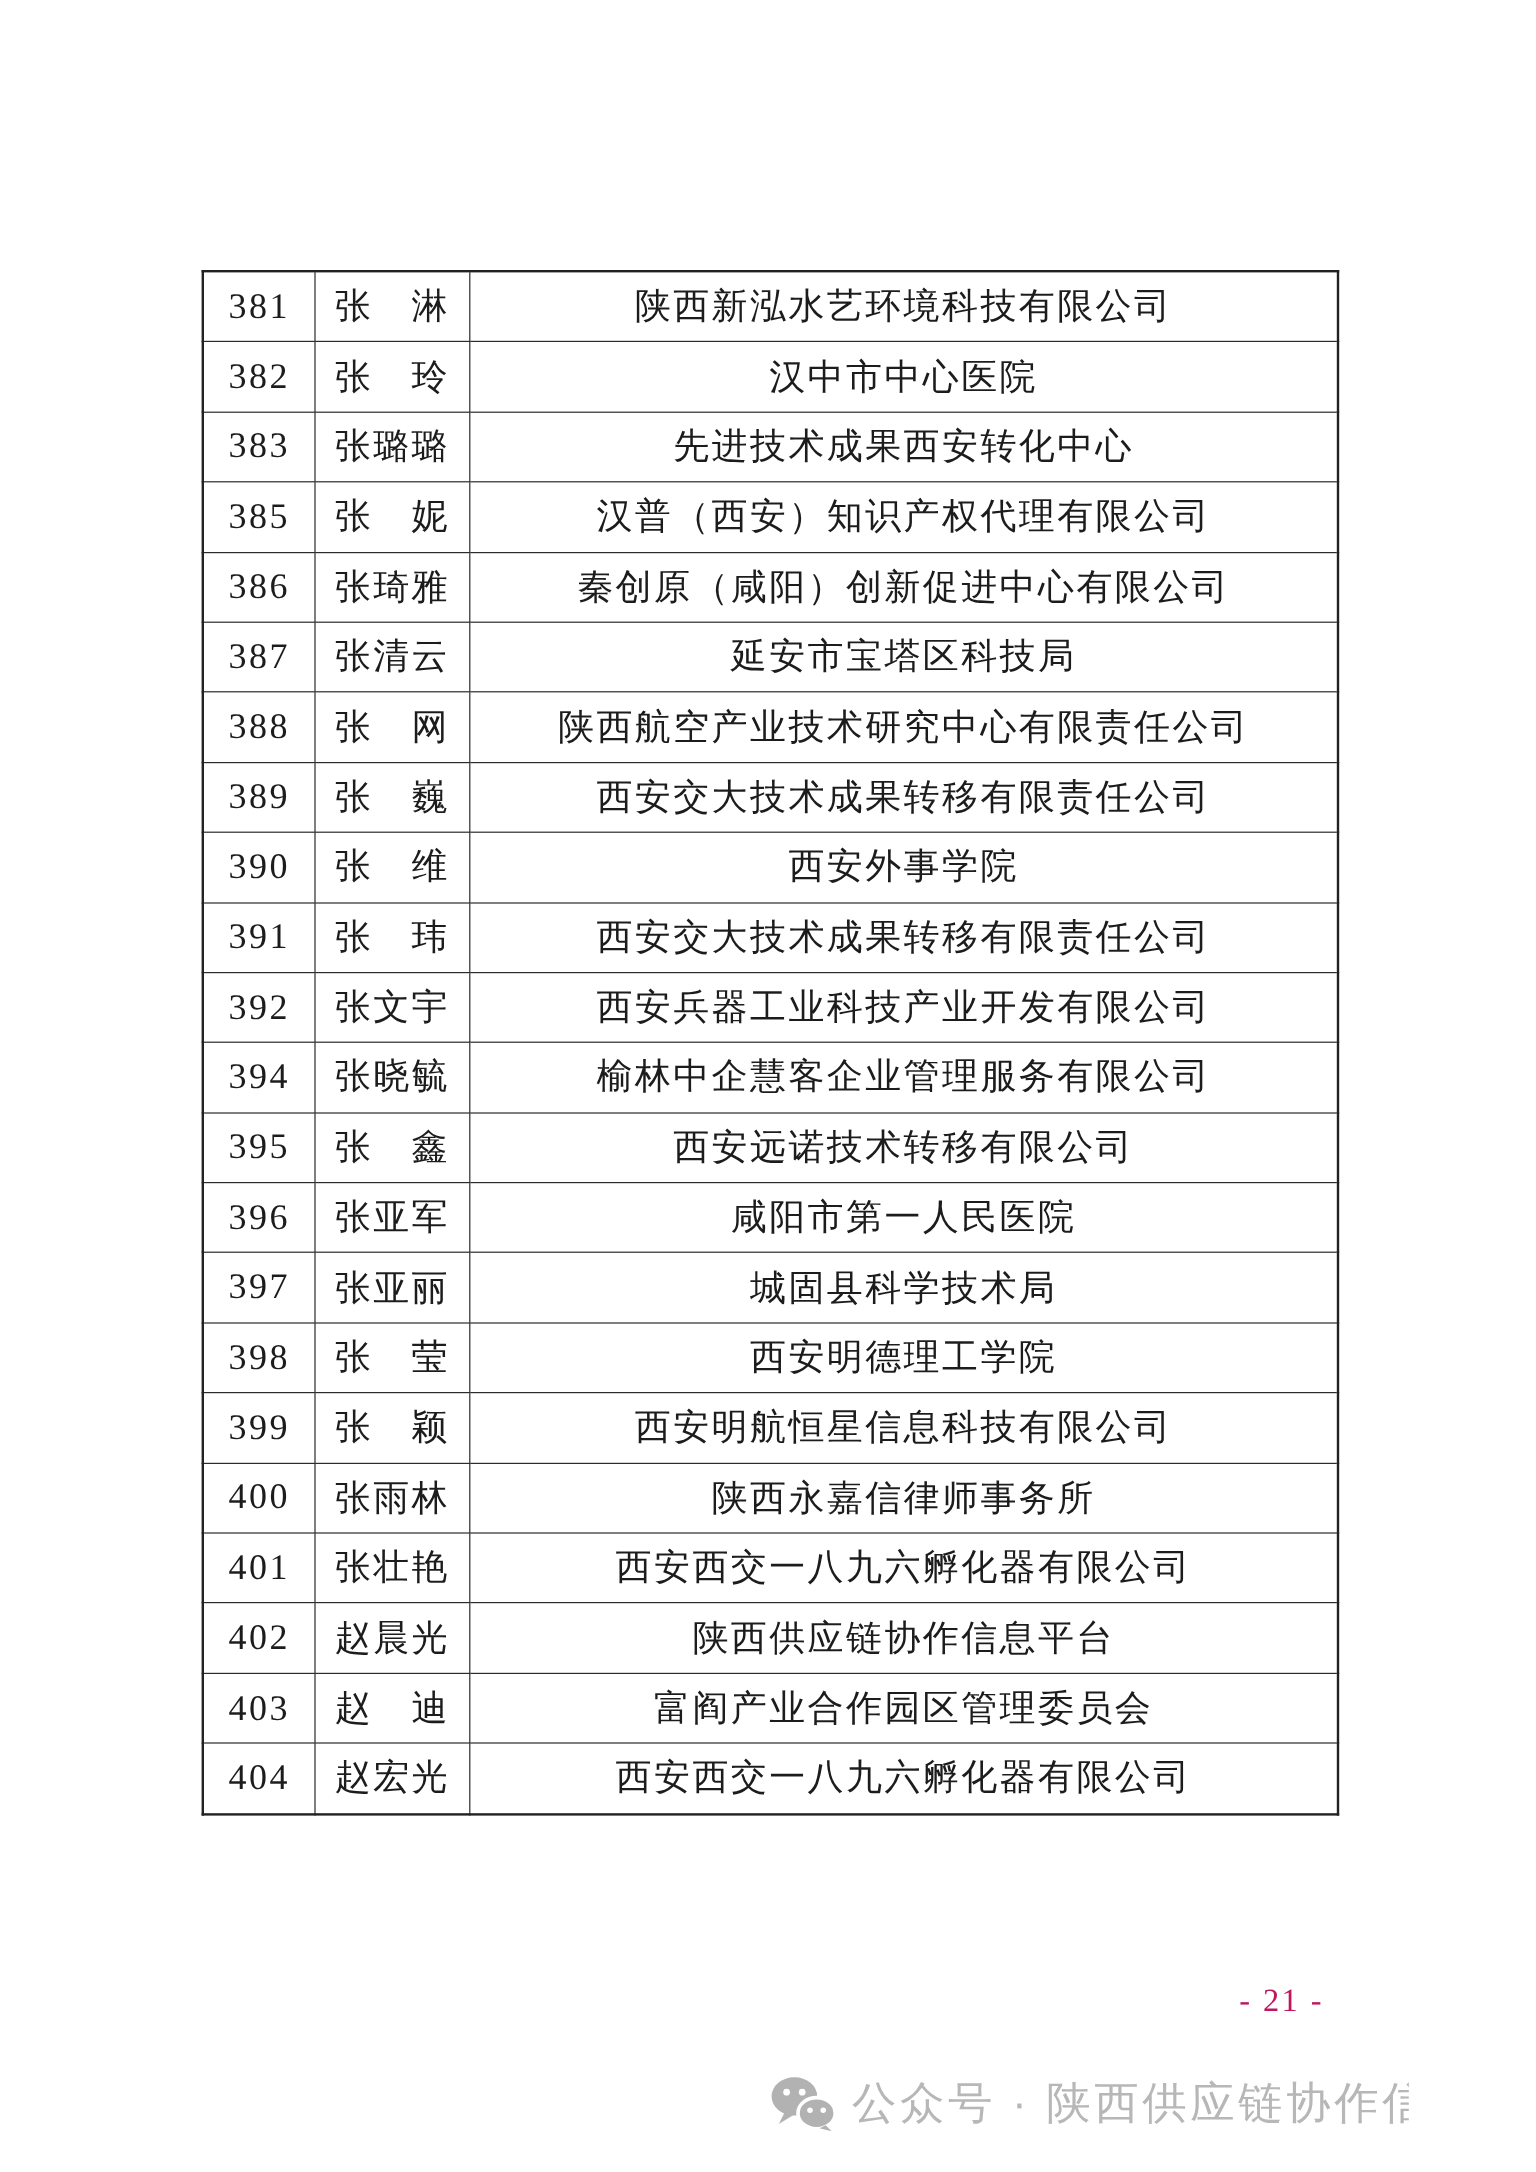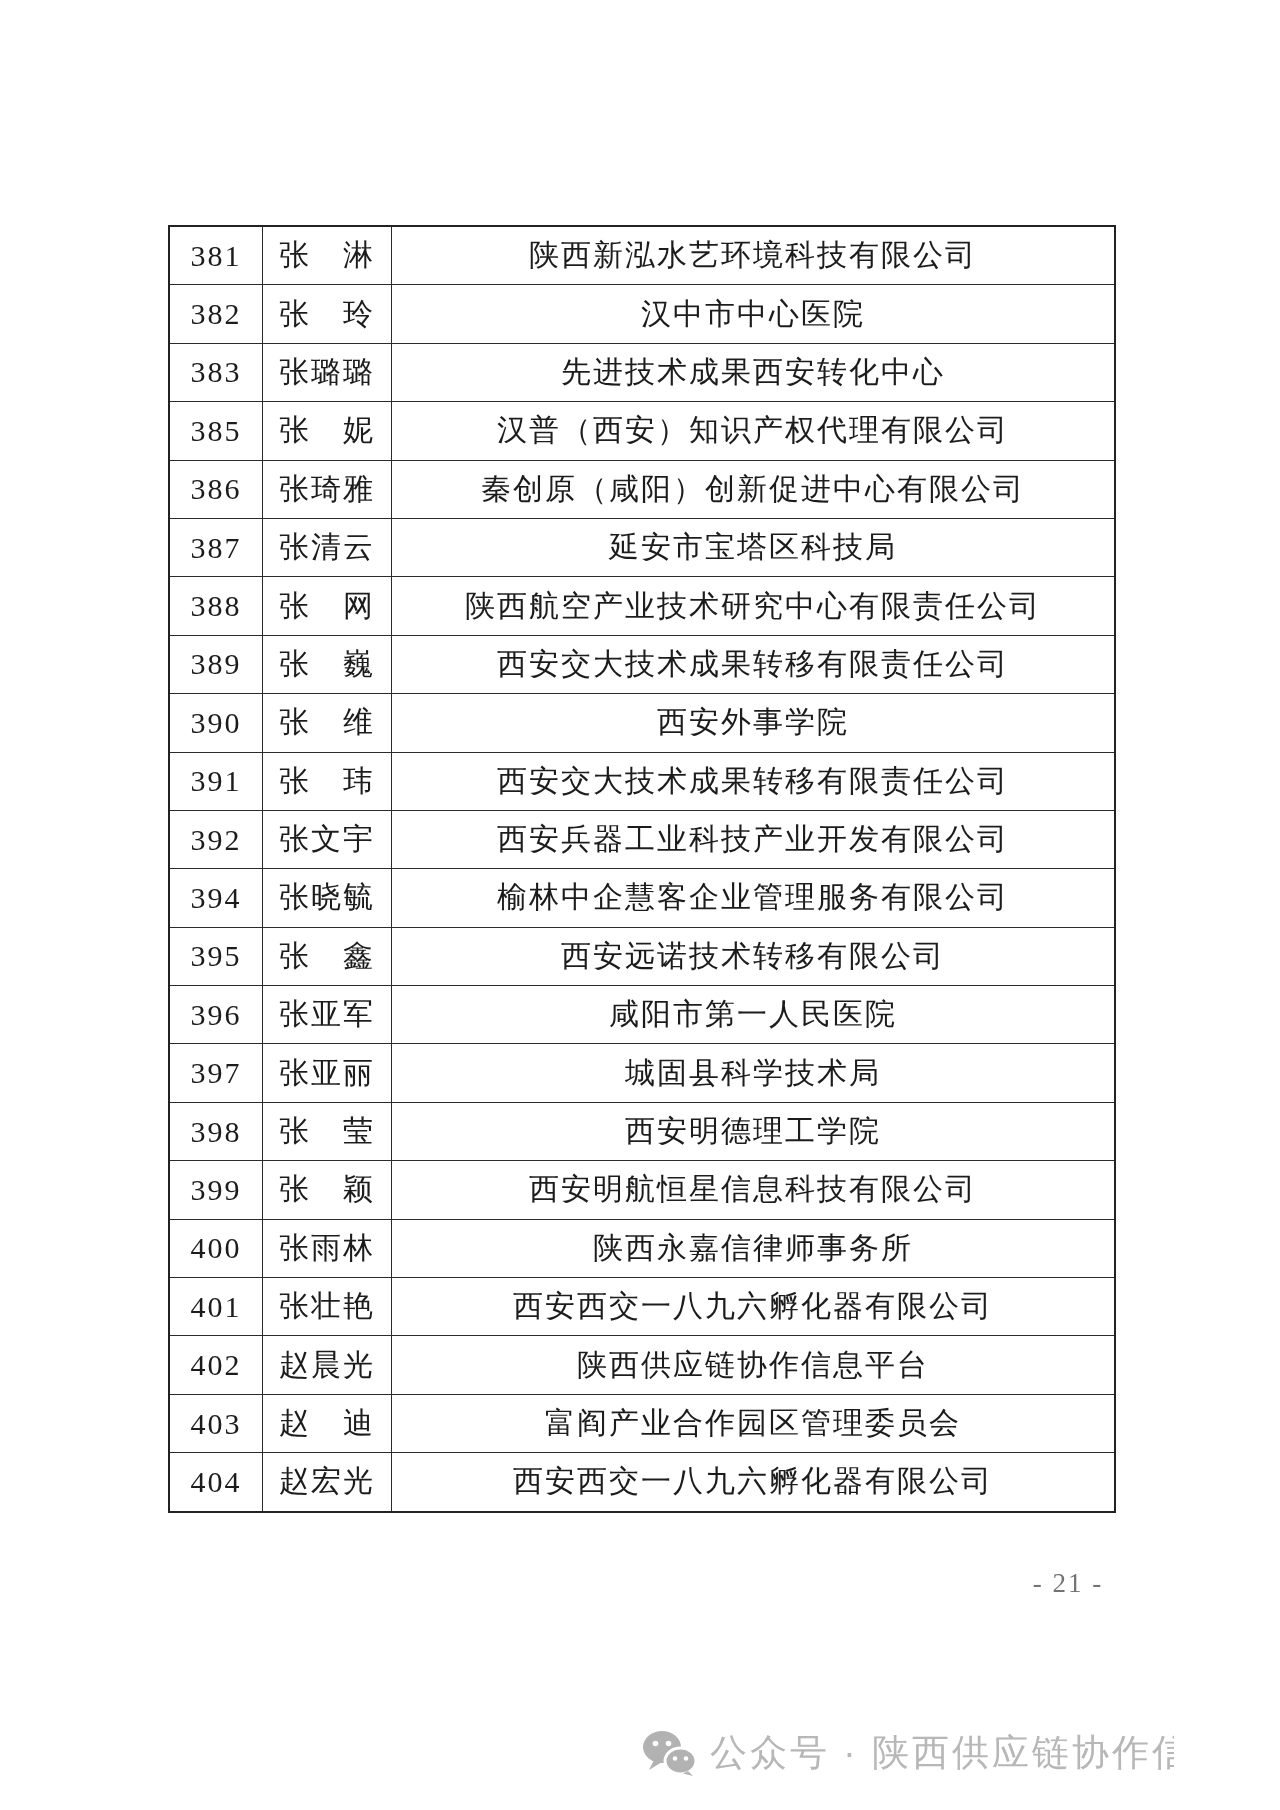--- a/index.html
+++ b/index.html
@@ -43,25 +43,25 @@
     font-size: 29px;
     letter-spacing: 1px;
     font-family: "Liberation Serif", "DejaVu Serif", serif;
   }
   td.col-name { width: 128px; }
   td.col-org  { width: 722px; }
 
   .page-number {
     position: absolute;
     left: 1008px;
-    top: 1568px;
+    top: 1652px;
     width: 120px;
     font-size: 27px;
     letter-spacing: 2px;
-    color: #737373;
+    color: #be185d;
     text-align: center;
     white-space: nowrap;
   }
 
   .watermark {
     position: absolute;
     left: 642px;
     top: 1728px;
     display: flex;
     align-items: center;

